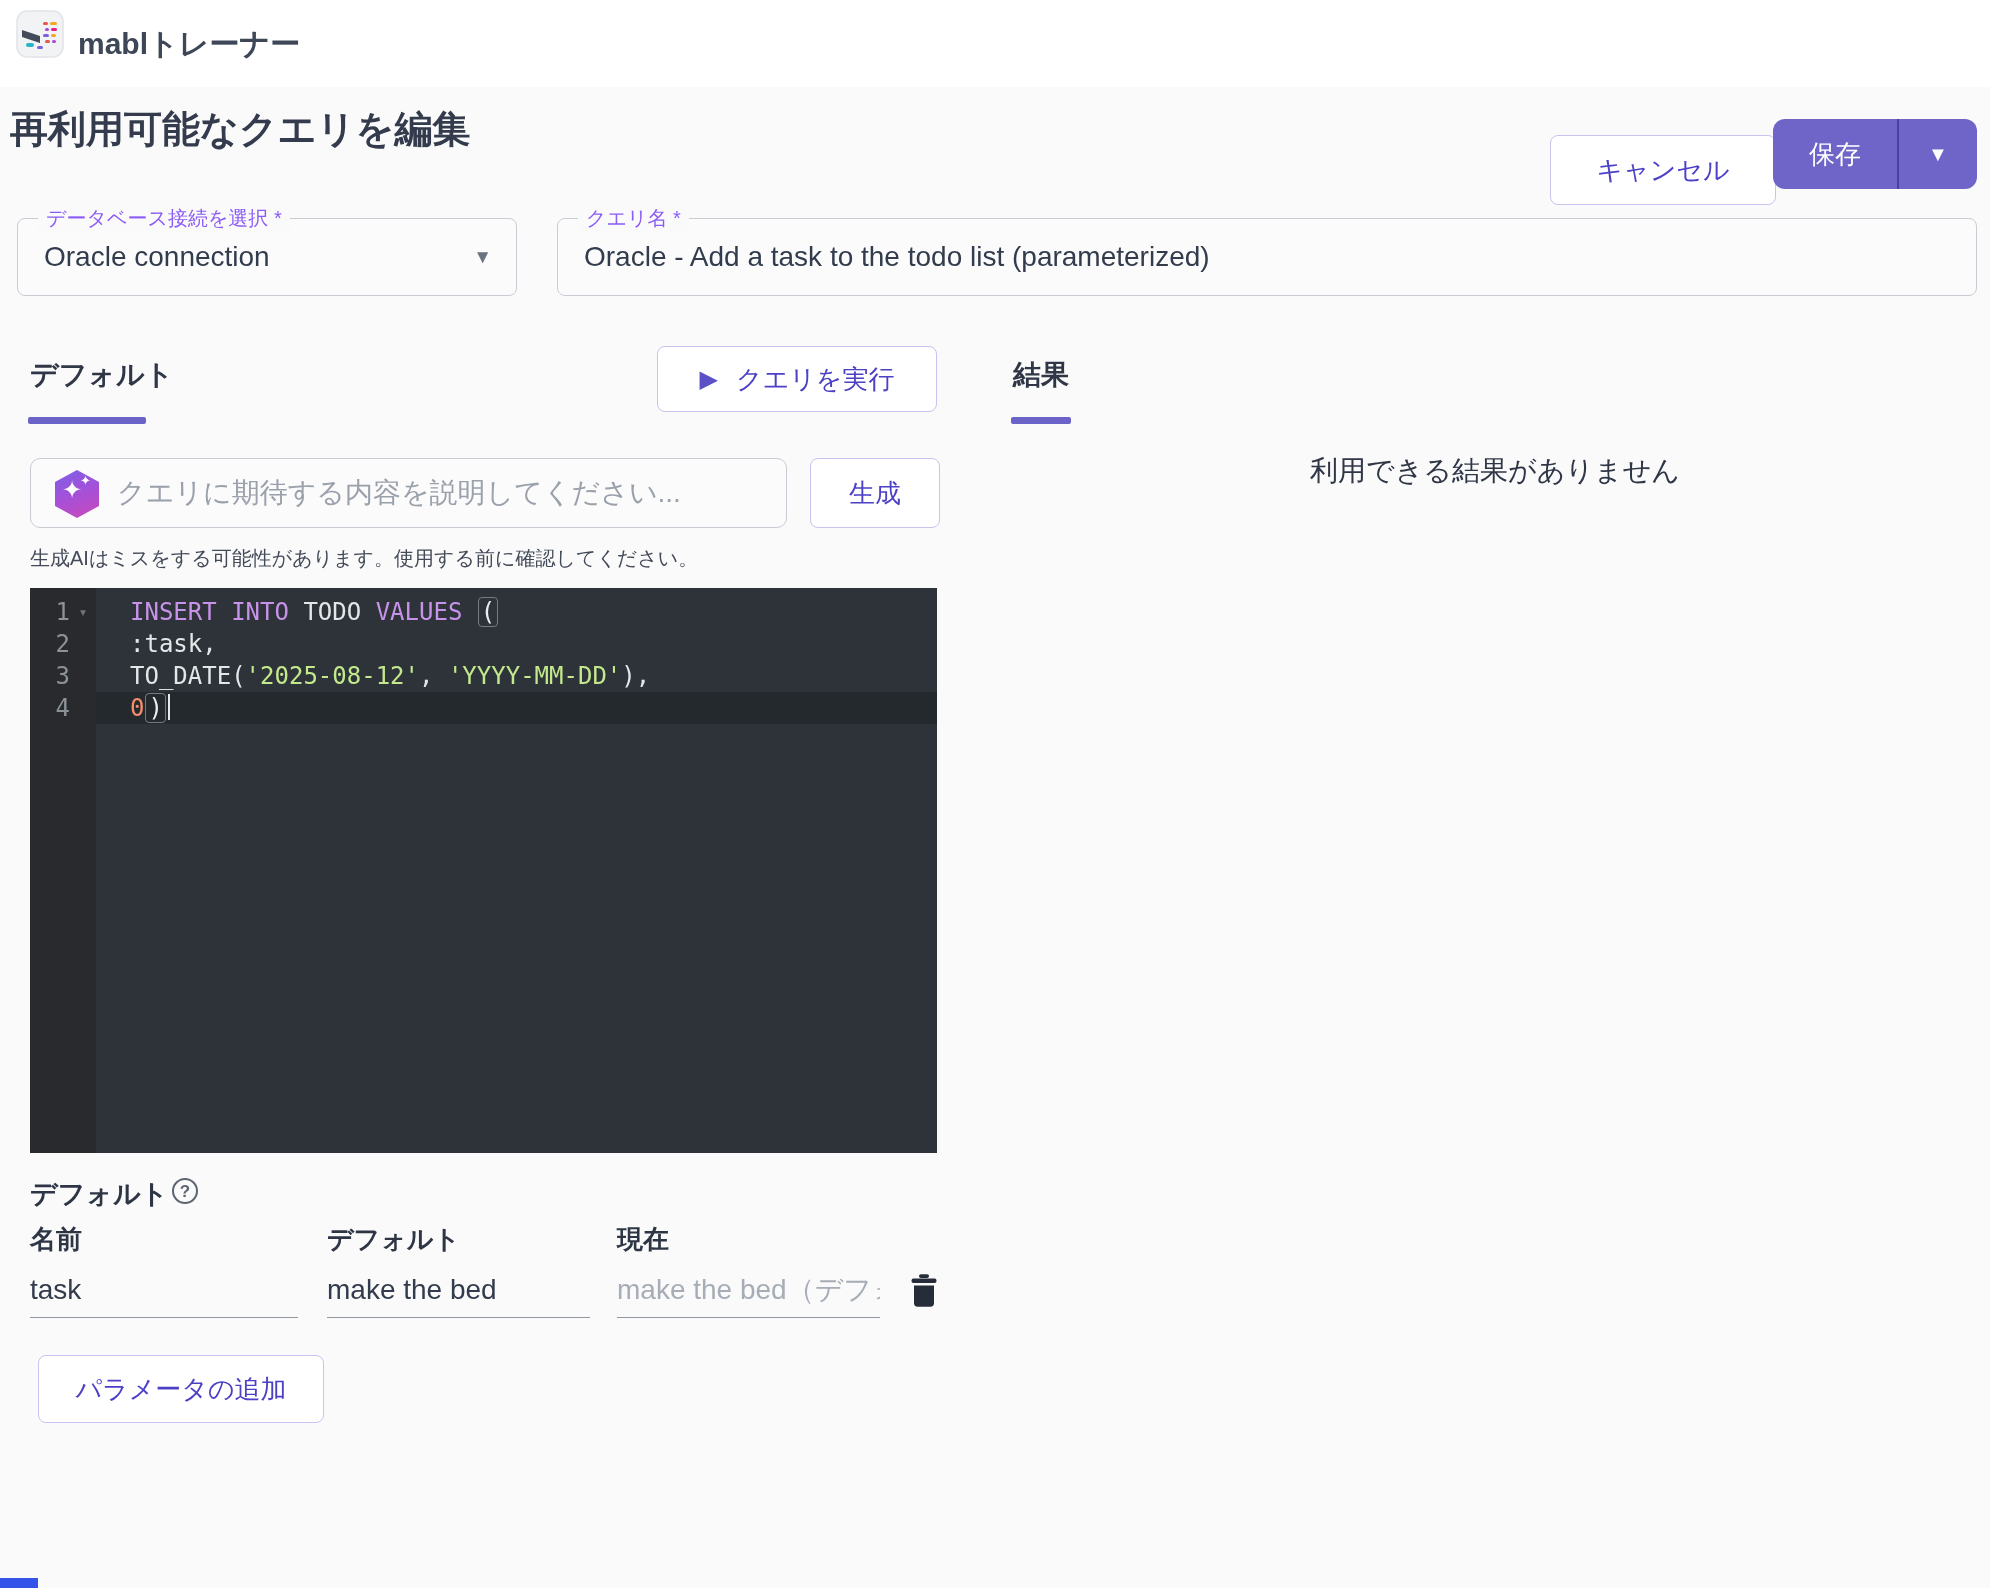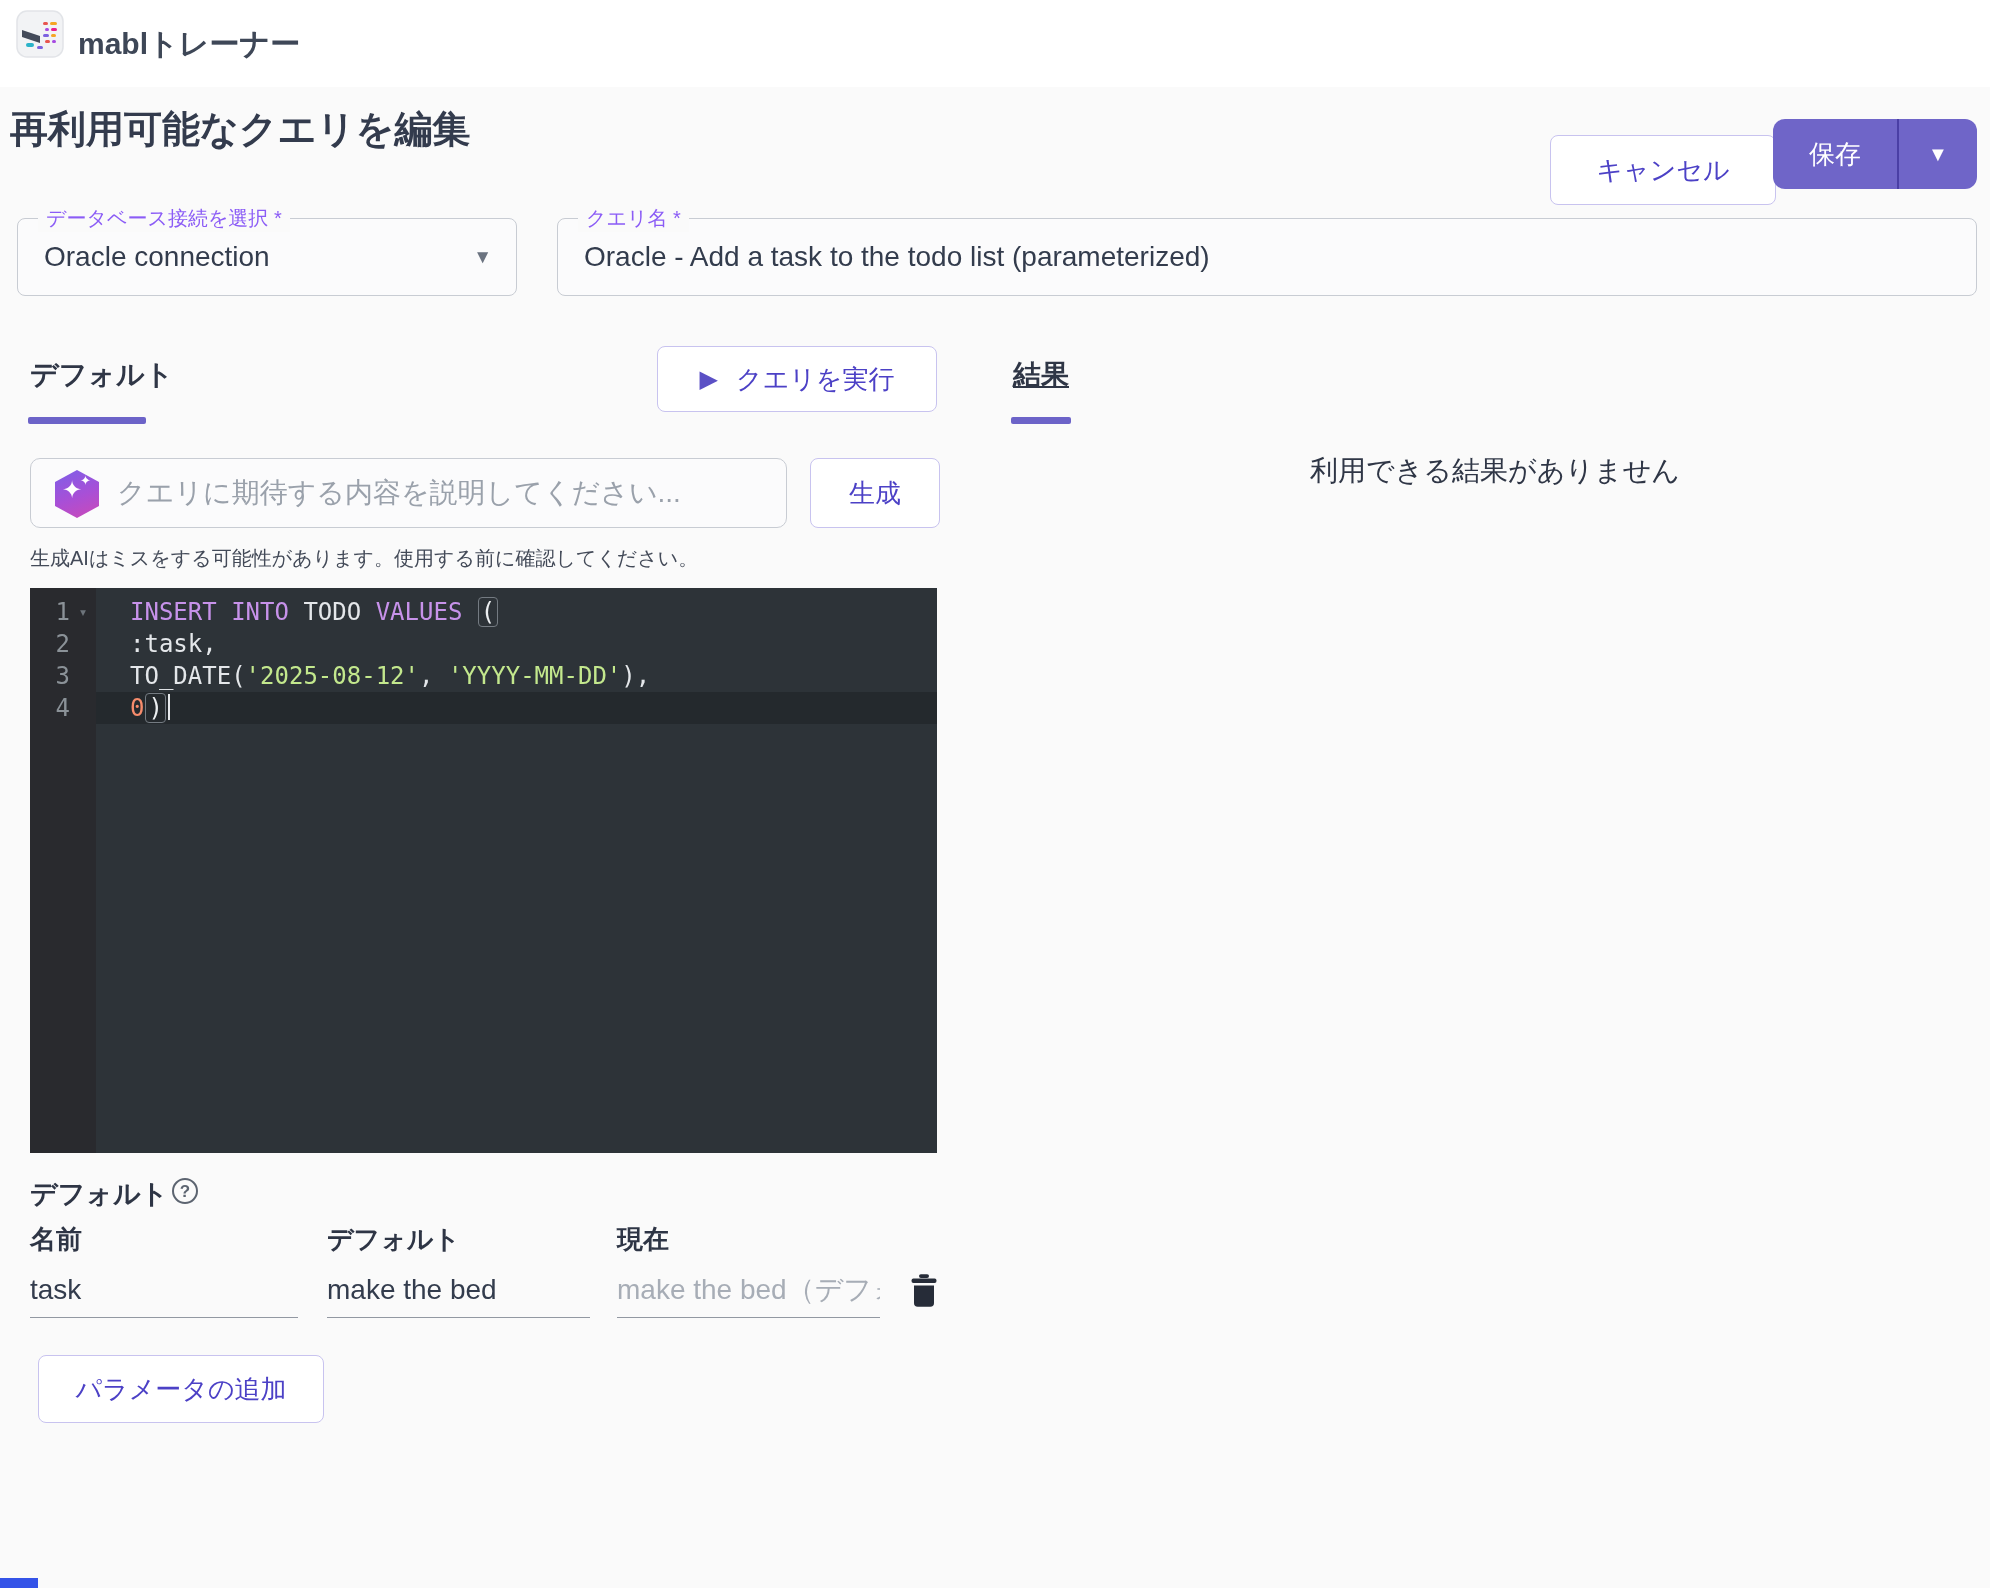--- a/index.html
+++ b/index.html
@@ -138,21 +138,21 @@
 </div>
 
 <div class="tab-label" style="left:30px;">デフォルト</div>
 <div class="tab-underline" style="left:28px; width:118px;"></div>
 
 <button class="btn-outline run-btn">
   <span class="play-icon">▶</span>
   <span>クエリを実行</span>
 </button>
 
-<div class="tab-label" style="left:1013px;text-decoration:underline;">結果</div>
+<div class="tab-label" style="left:1013px;">結果</div>
 <div class="tab-underline" style="left:1011px; width:60px;"></div>
 
 <div class="empty-results">利用できる結果がありません</div>
 
 <div class="ai-box">
   <div class="ai-hex"></div>
   <span class="ai-spark-big">✦</span>
   <span class="ai-spark-small">✦</span>
   <span class="ai-placeholder">クエリに期待する内容を説明してください...</span>
 </div>

